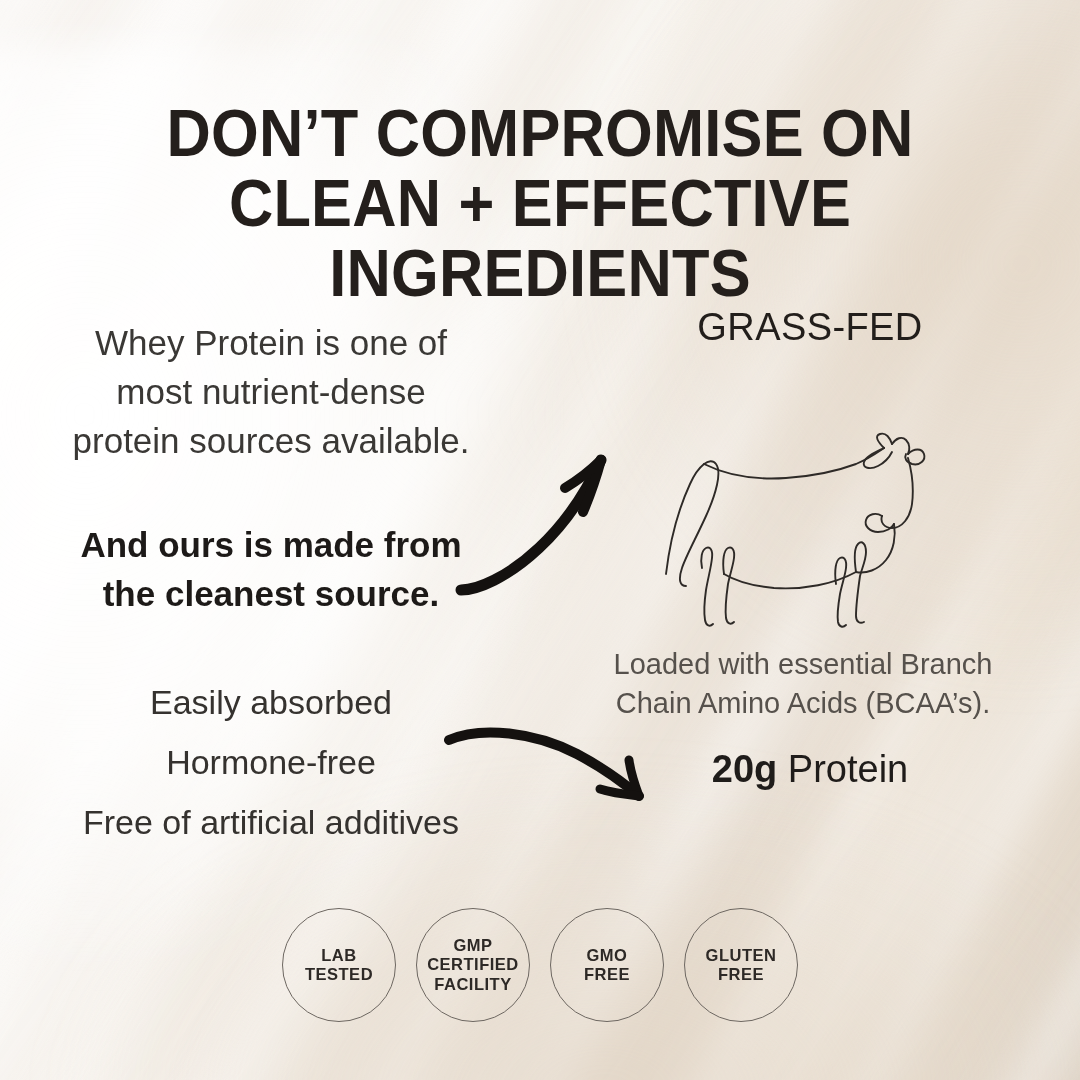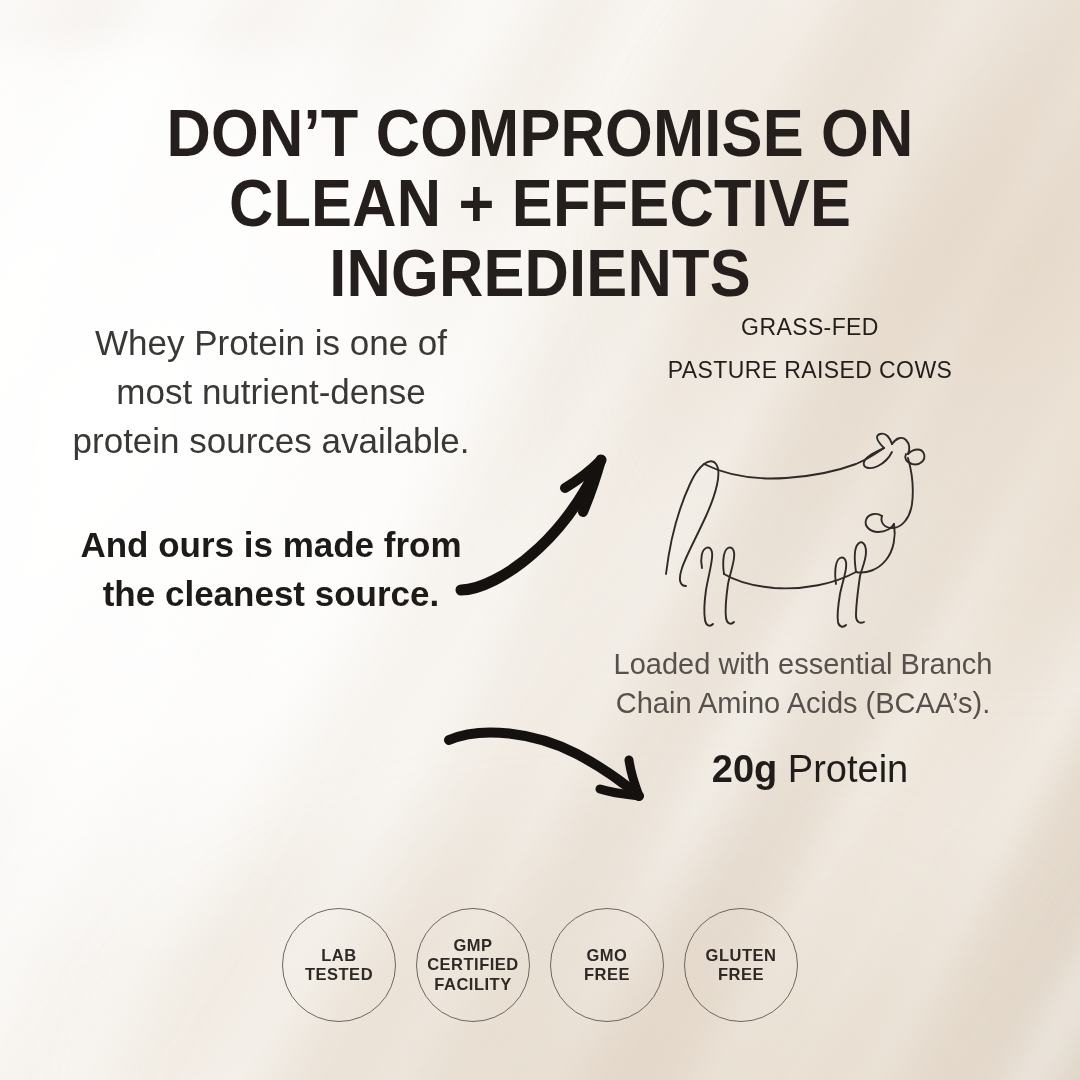--- a/index.html
+++ b/index.html
@@ -147,21 +147,21 @@
     white-space: nowrap;
   }
 
   
   #grassfed-heading {
     position: absolute;
     left: 560px;
     top: 306px;
     width: 500px;
     text-align: center;
-    font-size: 23px;
+    font-size: 38px;
     line-height: 43px;
     font-weight: 400;
     letter-spacing: 0.4px;
     color: #221e1b;
   }
   #grassfed-heading .ln { display: block; white-space: nowrap; }
 
   #cow-illustration {
     position: absolute;
     left: 648px;
@@ -260,24 +260,28 @@
     <span class="ln">Whey Protein is one of</span>
     <span class="ln">most nutrient-dense</span>
     <span class="ln">protein sources available.</span>
   </div>
 
   <div id="source-statement">
     <span class="ln">And ours is made from</span>
     <span class="ln">the cleanest source.</span>
   </div>
 
+  <div id="benefits">
+    <span class="benefit">Easily absorbed</span>
+    <span class="benefit">Hormone-free</span>
+    <span class="benefit">Free of artificial additives</span>
+  </div>
 
   <div id="grassfed-heading">
     <span class="ln">GRASS-FED</span>
-    <span class="ln">PASTURE RAISED COWS</span>
   </div>
 
   <div id="cow-illustration">
     <svg viewBox="0 0 290 225" fill="none" xmlns="http://www.w3.org/2000/svg" stroke="#2e2a27" stroke-width="1.9" stroke-linecap="round" stroke-linejoin="round">
 
       <path d="M18 156 C 22 122, 30 92, 42 66 C 50 48, 62 38, 68 46 C 74 54, 68 76, 58 98
                C 48 120, 38 138, 34 150 C 30 162, 32 168, 38 168"></path>
 
       <path d="M56 46 C 80 58, 108 62, 138 60 C 168 58, 192 52, 208 46
                C 222 40, 230 34, 236 30"></path>

